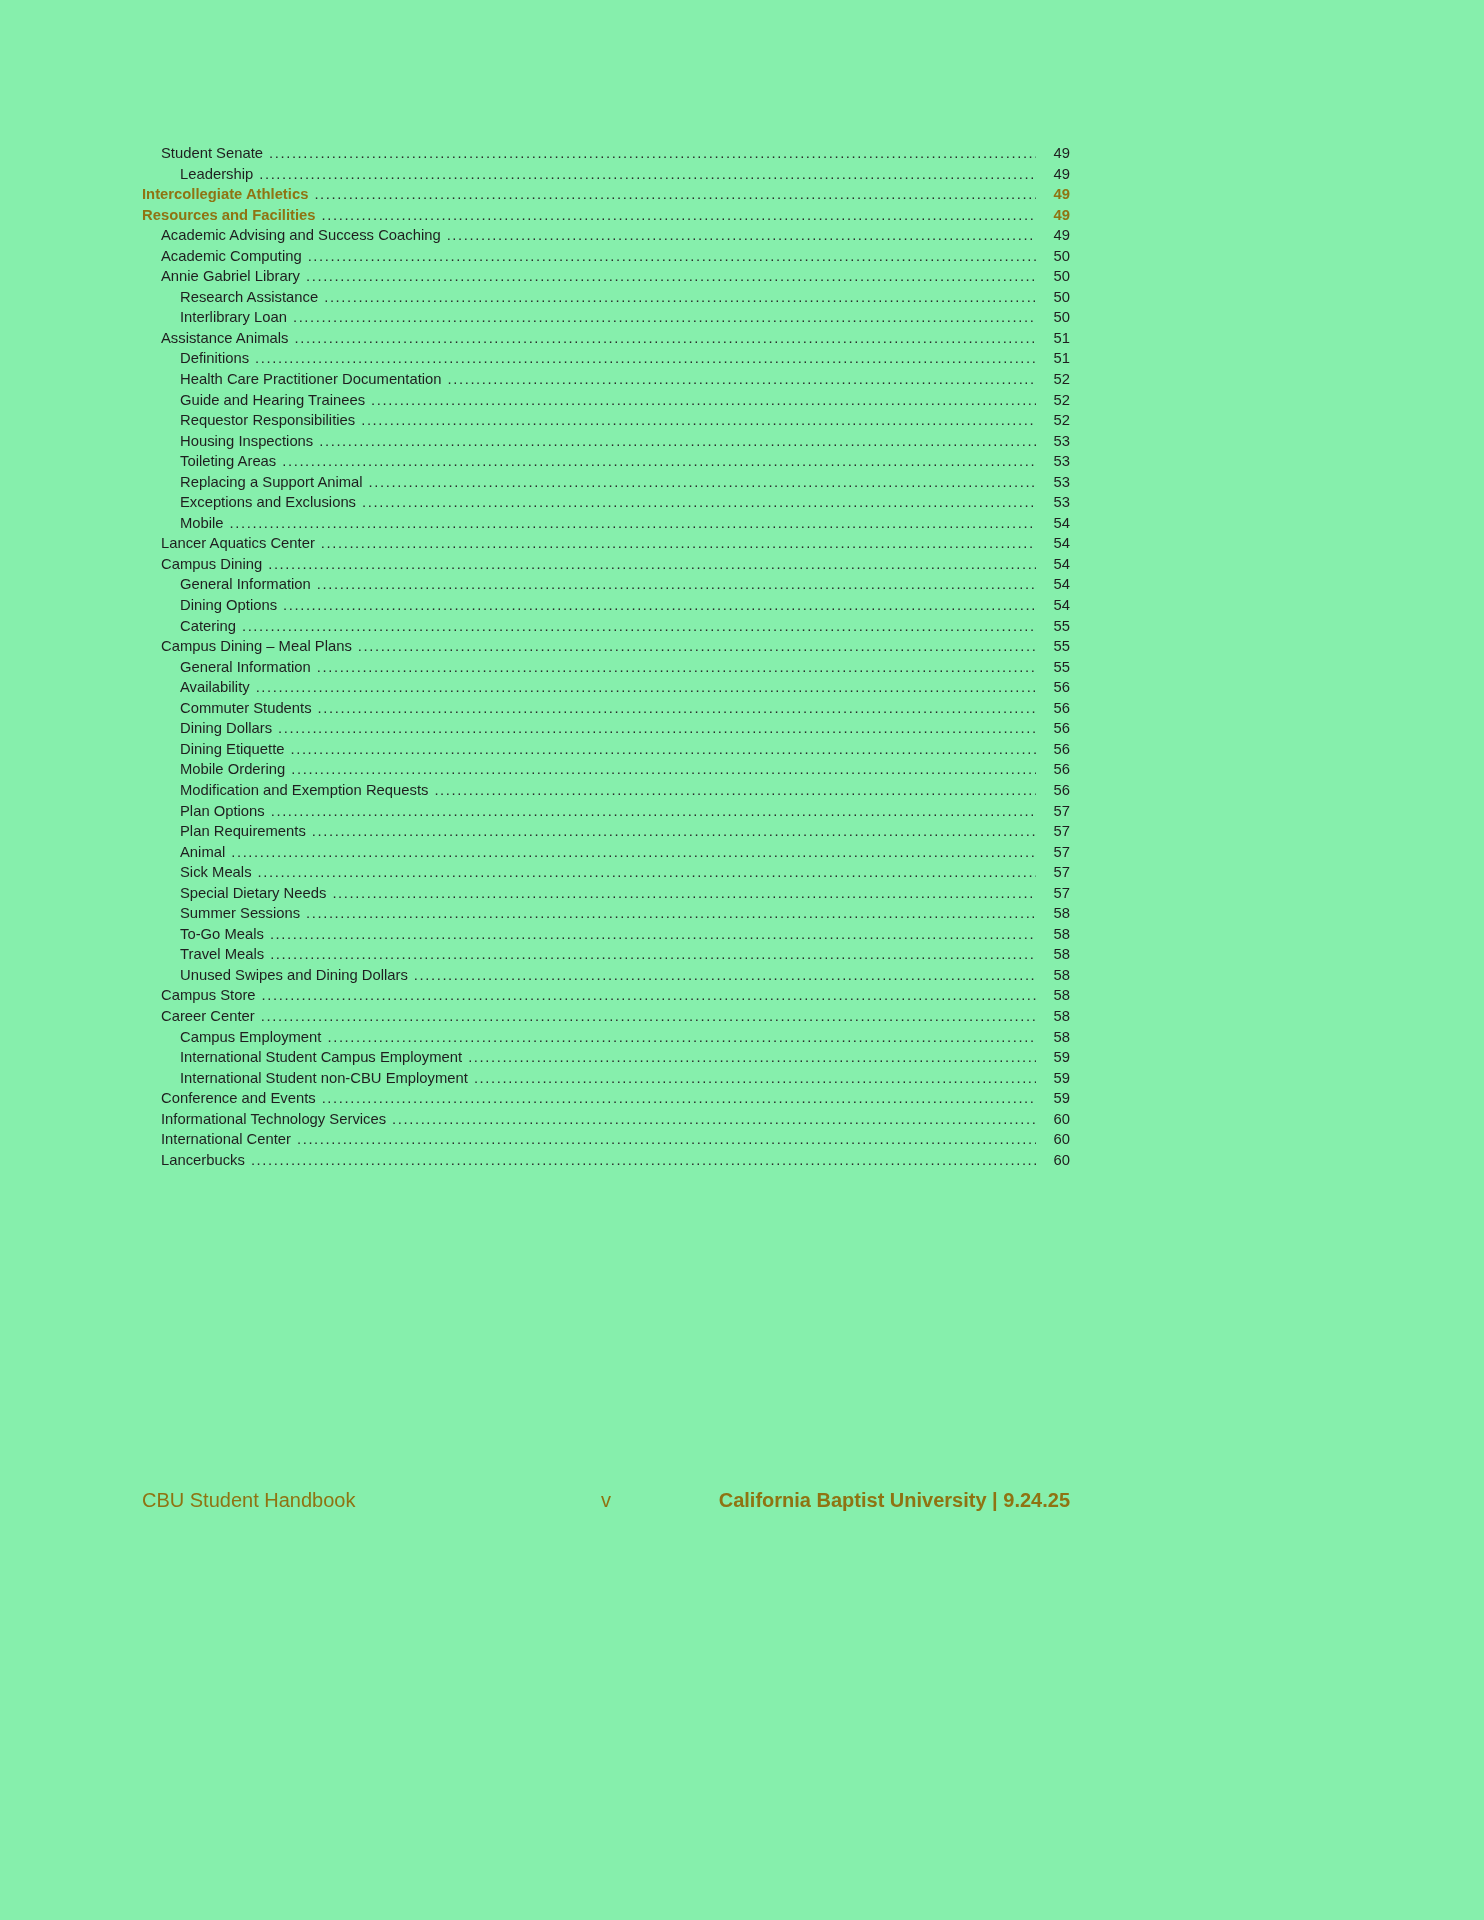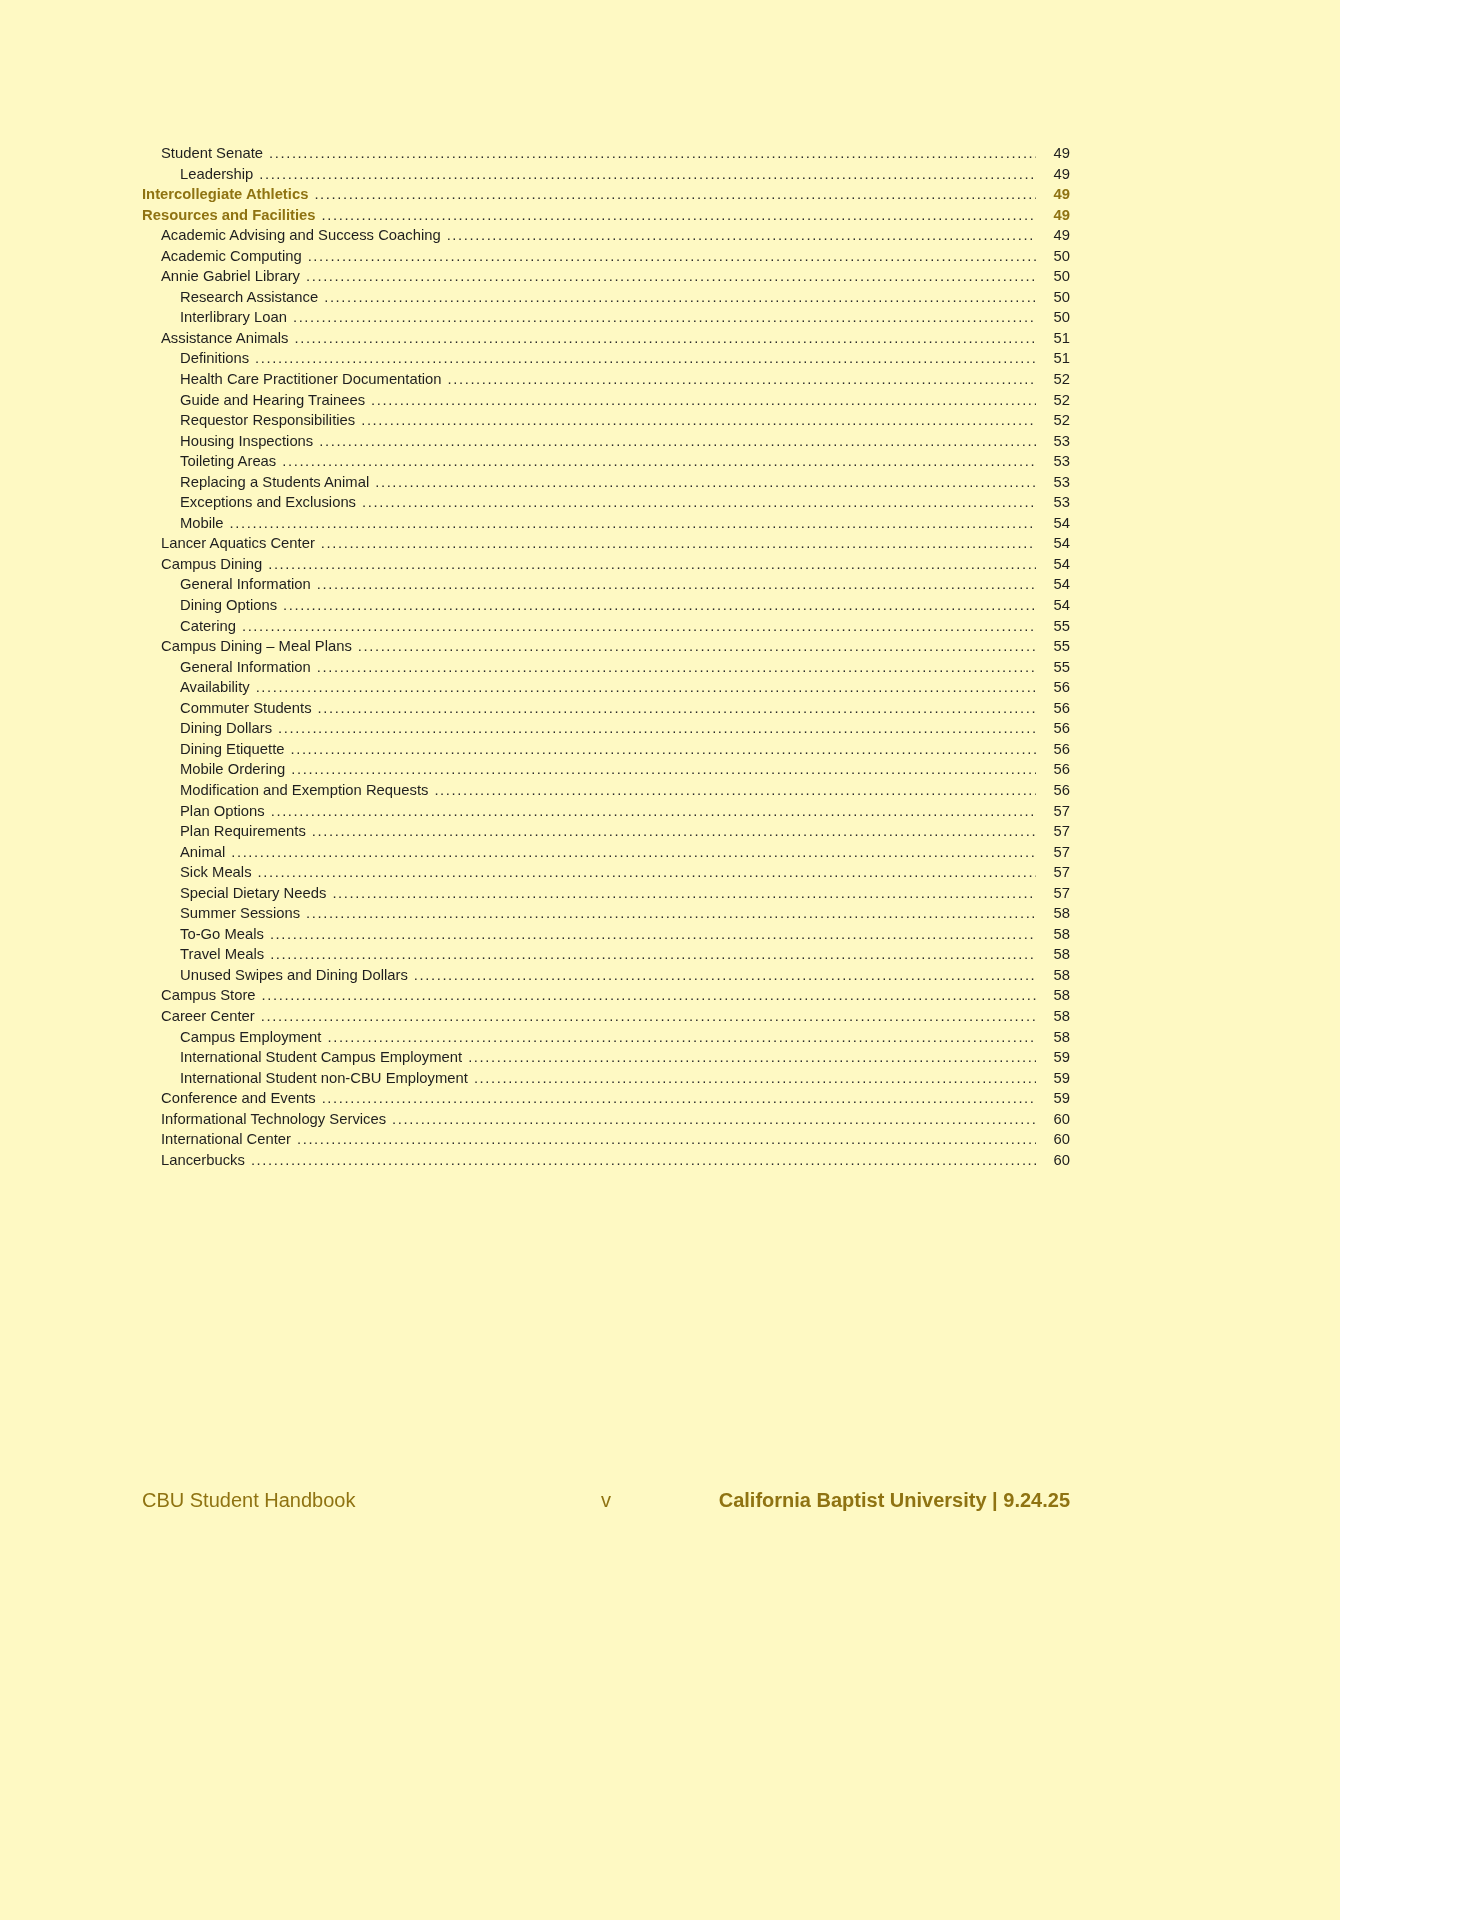--- a/index.html
+++ b/index.html
@@ -6,23 +6,23 @@
   html, body {
     width: 1484px;
     height: 1920px;
     background: #ffffff;
     font-family: "Liberation Sans", sans-serif;
     color: #1f1f1f;
     overflow: hidden;
   }
   .page {
     position: relative;
-    width: 1340px;
+    width: 1484px;
     height: 1920px;
-    background: #fef9c3;
+    background: #86efac;
     padding-left: 12px;
   }
   .toc {
     position: absolute;
     top: 143px;
     left: 142px;
     width: 928px;
   }
   .toc-row {
     display: flex;
@@ -149,21 +149,21 @@
       <span class="toc-label-wrap"><span class="toc-label">Housing Inspections</span></span>
       <span class="toc-leader">........................................................................................................................................................................................................................................................................................................................................................................................................................................................................................................................................................................................................................</span>
       <span class="toc-page">53</span>
     </div>
       <div class="toc-row level-2">
       <span class="toc-label-wrap"><span class="toc-label">Toileting Areas</span></span>
       <span class="toc-leader">........................................................................................................................................................................................................................................................................................................................................................................................................................................................................................................................................................................................................................</span>
       <span class="toc-page">53</span>
     </div>
       <div class="toc-row level-2">
-      <span class="toc-label-wrap"><span class="toc-label">Replacing a Students Animal</span></span>
+      <span class="toc-label-wrap"><span class="toc-label">Replacing a Support Animal</span></span>
       <span class="toc-leader">........................................................................................................................................................................................................................................................................................................................................................................................................................................................................................................................................................................................................................</span>
       <span class="toc-page">53</span>
     </div>
       <div class="toc-row level-2">
       <span class="toc-label-wrap"><span class="toc-label">Exceptions and Exclusions</span></span>
       <span class="toc-leader">........................................................................................................................................................................................................................................................................................................................................................................................................................................................................................................................................................................................................................</span>
       <span class="toc-page">53</span>
     </div>
       <div class="toc-row level-2">
       <span class="toc-label-wrap"><span class="toc-label">Mobile</span></span>

